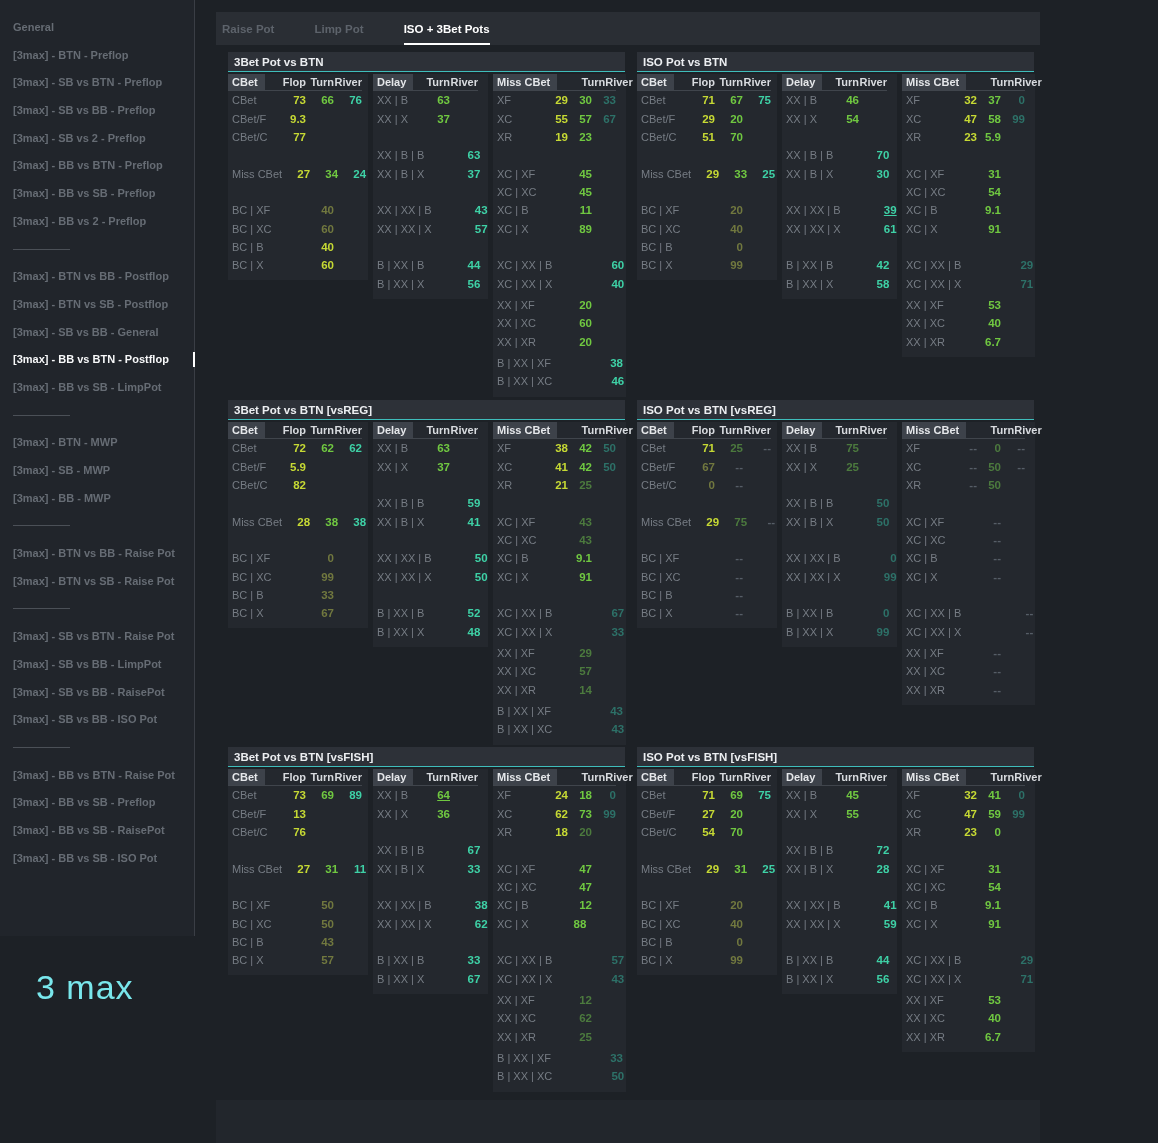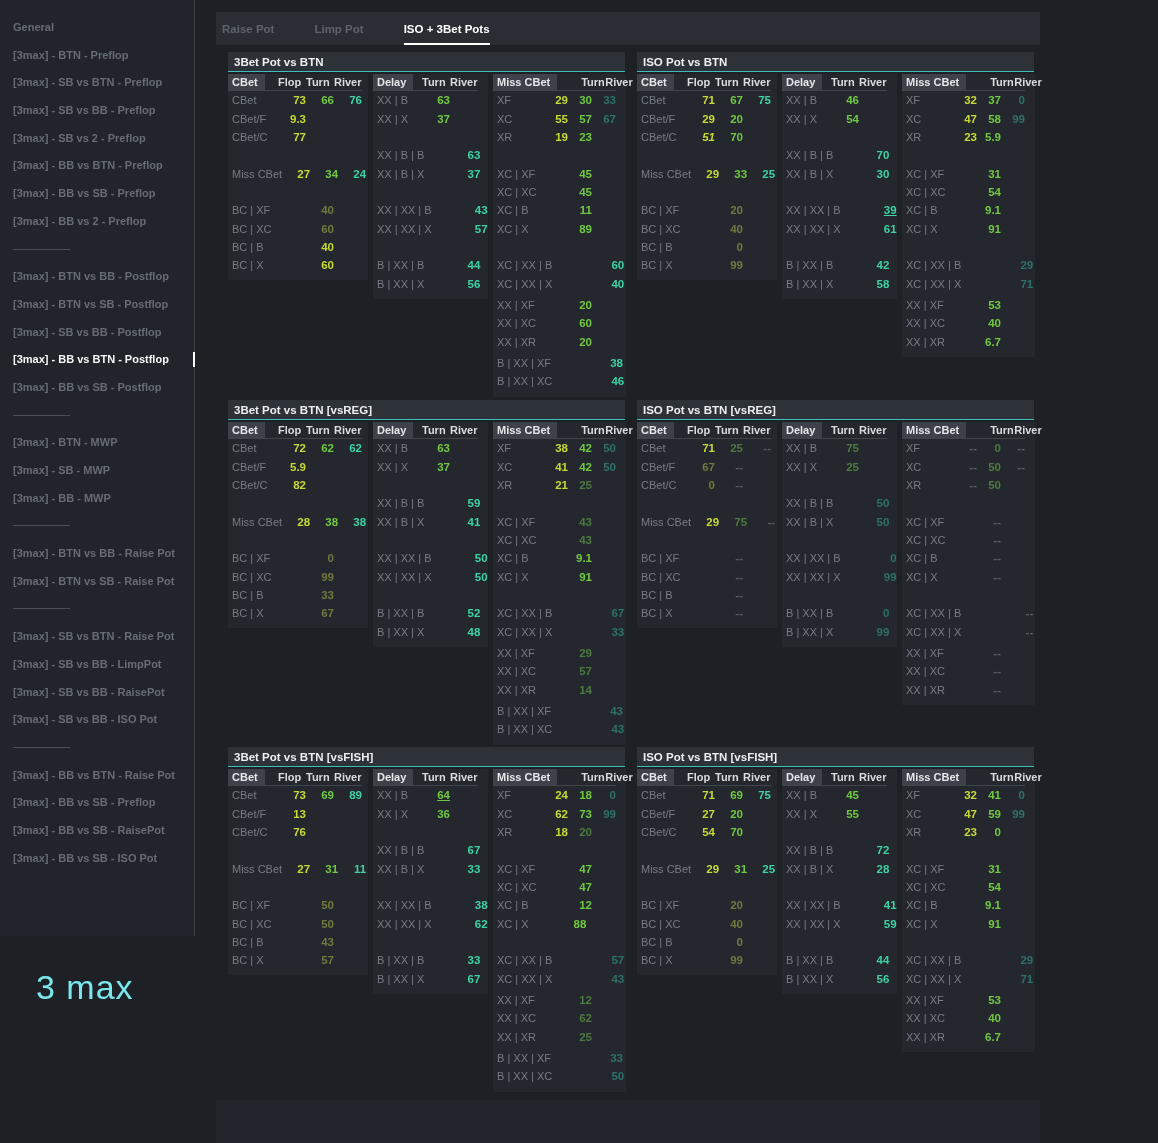--- a/index.html
+++ b/index.html
@@ -48,21 +48,21 @@
   .tables { display:flex; gap:5px; margin-top:2px; align-items:flex-start; }
   .tbl { background:#24282e; padding-bottom:6px; }
   .tbl.cbet  { width:140px; padding-right:6px; }
   .tbl.delay { width:115px; padding-right:10px; }
   .tbl.miss  { width:133px; padding-right:10px; }
   .thead { display:flex; align-items:center; height:17px; border-bottom:1px solid #40454c; }
   .hl { flex:none; align-self:stretch; display:flex; align-items:center;
         background:#3d424a; color:#e5e7ea; font-size:11px; font-weight:700;
         padding:0 7px 0 4px; }
   .hsp { flex:1; }
-  .hc { flex:none; text-align:left; color:#d8dbdf; font-size:11px; font-weight:700; }
+  .hc { flex:none; text-align:right; color:#d8dbdf; font-size:11px; font-weight:700; }
   .cbet .hc, .cbet .cell, .delay .hc, .delay .cell { width:28px; }
   .miss .hc, .miss .cell { width:24px; }
   .trow { display:flex; align-items:center; height:18.35px; }
   .rl { flex:1; padding-left:4px; font-size:11px; color:#767c84; white-space:nowrap; }
   .cell { flex:none; text-align:right; font-size:11.5px; font-weight:700; white-space:nowrap; }
   .gap-full { height:18.35px; }
   .gap-small { height:3px; }
 </style>
 </head>
 <body>
@@ -74,23 +74,23 @@
         <div class="nav-item">[3max] - BTN - Preflop</div>
         <div class="nav-item">[3max] - SB vs BTN - Preflop</div>
         <div class="nav-item">[3max] - SB vs BB - Preflop</div>
         <div class="nav-item">[3max] - SB vs 2 - Preflop</div>
         <div class="nav-item">[3max] - BB vs BTN - Preflop</div>
         <div class="nav-item">[3max] - BB vs SB - Preflop</div>
         <div class="nav-item">[3max] - BB vs 2 - Preflop</div>
         <div class="nav-divider"></div>
         <div class="nav-item">[3max] - BTN vs BB - Postflop</div>
         <div class="nav-item">[3max] - BTN vs SB - Postflop</div>
-        <div class="nav-item">[3max] - SB vs BB - Postflop</div>
+        <div class="nav-item">[3max] - SB vs BB - General</div>
         <div class="nav-item active">[3max] - BB vs BTN - Postflop</div>
-        <div class="nav-item">[3max] - BB vs SB - Postflop</div>
+        <div class="nav-item">[3max] - BB vs SB - LimpPot</div>
         <div class="nav-divider"></div>
         <div class="nav-item">[3max] - BTN - MWP</div>
         <div class="nav-item">[3max] - SB - MWP</div>
         <div class="nav-item">[3max] - BB - MWP</div>
         <div class="nav-divider"></div>
         <div class="nav-item">[3max] - BTN vs BB - Raise Pot</div>
         <div class="nav-item">[3max] - BTN vs SB - Raise Pot</div>
         <div class="nav-divider"></div>
         <div class="nav-item">[3max] - SB vs BTN - Raise Pot</div>
         <div class="nav-item">[3max] - SB vs BB - LimpPot</div>
@@ -341,21 +341,21 @@
                 <span class="cell" style="color: rgb(62, 209, 166);">75</span>
               </div>
               <div class="trow">
                 <span class="rl">CBet/F</span>
                 <span class="cell" style="color: rgb(198, 217, 52);">29</span>
                 <span class="cell" style="color: rgb(112, 200, 65);">20</span>
                 <span class="cell"></span>
               </div>
               <div class="trow">
                 <span class="rl">CBet/C</span>
-                <span class="cell" style="color: rgb(198, 217, 52); font-style: italic;">51</span>
+                <span class="cell" style="color: rgb(198, 217, 52);">51</span>
                 <span class="cell" style="color: rgb(112, 200, 65);">70</span>
                 <span class="cell"></span>
               </div>
               <div class="gap-full"></div>
               <div class="trow">
                 <span class="rl">Miss CBet</span>
                 <span class="cell" style="color: rgb(198, 217, 52);">29</span>
                 <span class="cell" style="color: rgb(112, 200, 65);">33</span>
                 <span class="cell" style="color: rgb(62, 209, 166);">25</span>
               </div>

